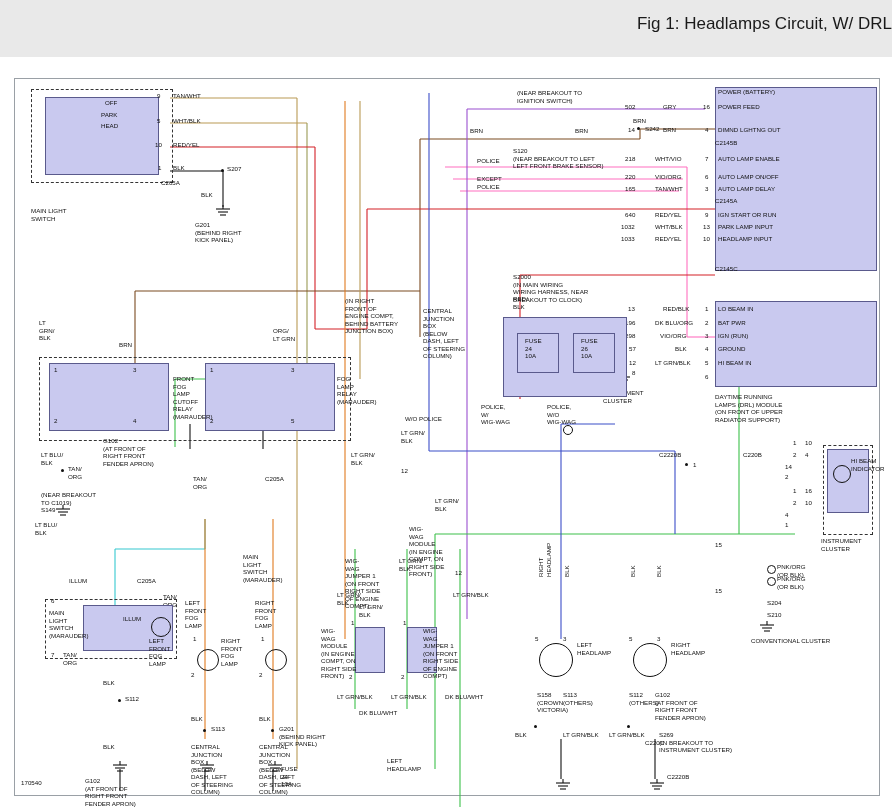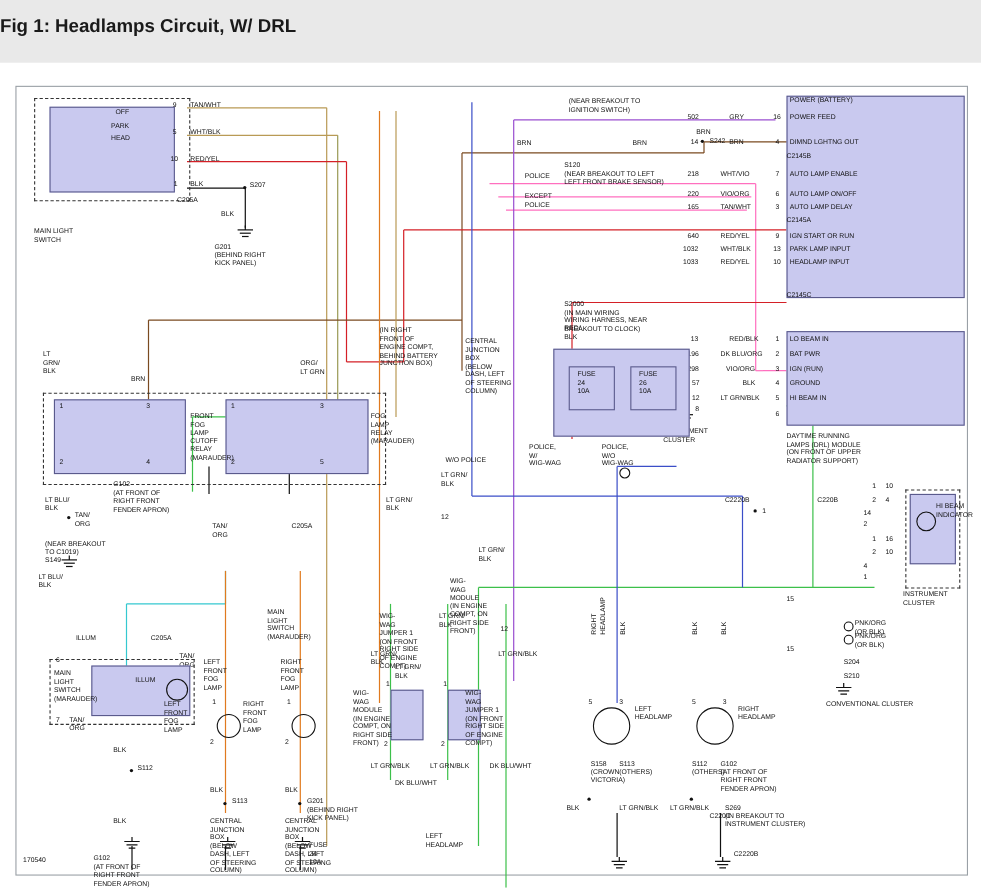--- a/index.html
+++ b/index.html
@@ -1,19 +1,19 @@
 <!DOCTYPE html>
 <html><head>
 <meta charset="utf-8">
 <style>
   html,body{margin:0;padding:0;background:#ffffff;}
   body{font-family:"Liberation Sans", sans-serif;}
   #page{position:relative;width:892px;height:807px;overflow:hidden;background:#fff;}
   #titlebar{position:absolute;left:0;top:0;width:892px;height:57px;background:#e9e9e9;}
-  #titletext{position:absolute;left:0;top:14px;width:892px;text-align:left;font-size:17px;color:#1a1a1a;font-weight:bold;}
+  #titletext{position:absolute;left:0;top:14px;width:892px;text-align:right;font-size:17px;color:#1a1a1a;}
   #canvas{position:absolute;left:14px;top:78px;width:864px;height:716px;border:1px solid #9aa0a6;background:#fff;}
   .lbl{position:absolute;font-size:6.2px;color:#111;line-height:1.22;white-space:pre;}
   .box{position:absolute;background:#c9c9ef;border:1px solid #5a5a8c;}
   .boxd{position:absolute;background:transparent;border:1px dashed #333;}
   .dot{position:absolute;width:3.4px;height:3.4px;border-radius:50%;background:#111;}
   .circ{position:absolute;border:1px solid #111;border-radius:50%;}
   svg{position:absolute;left:0;top:0;overflow:visible;}
 </style>
 </head>
 <body>

